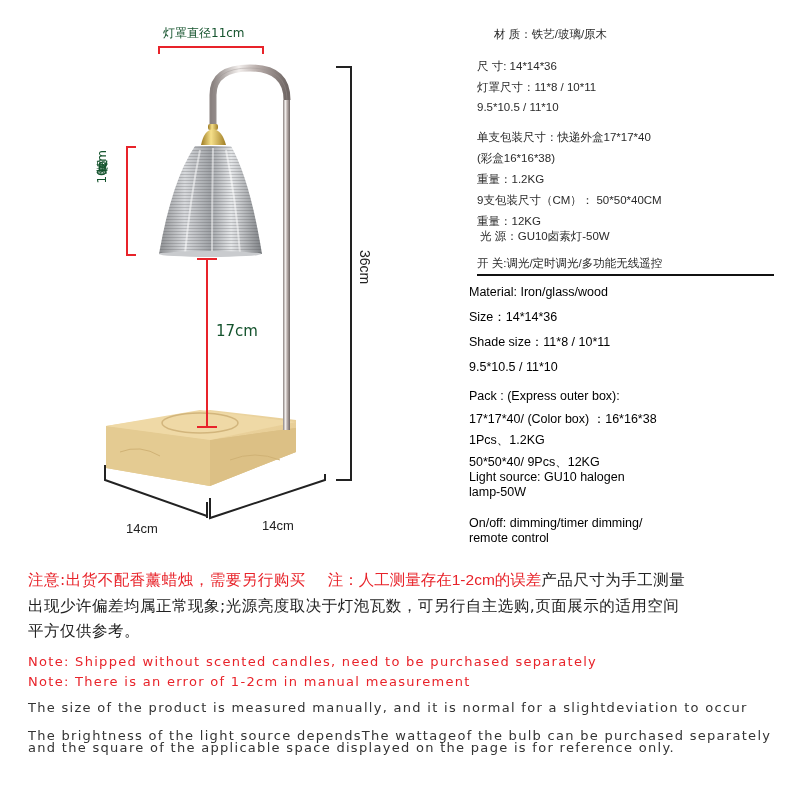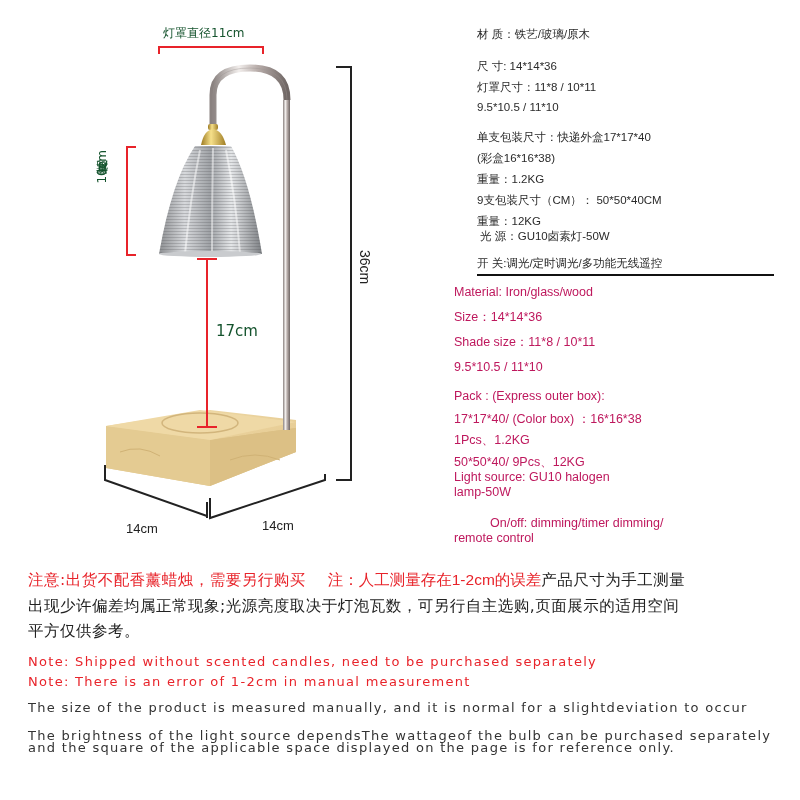--- a/index.html
+++ b/index.html
@@ -3,21 +3,21 @@
 <meta charset="utf-8">
 <style>
   html, body { margin:0; padding:0; background:#ffffff; }
   body { width:800px; height:800px; position:relative; overflow:hidden; font-family:"DejaVu Sans", sans-serif; color:#222; }
   .abs { position:absolute; }
   .lamp-area { position:absolute; left:0; top:0; width:470px; height:560px; }
   .red { color:#e8232a; }
   .dim-red-label { font-size:12px; color:#14532d; white-space:nowrap; }
   .dim-black-label { font-size:13px; color:#222; white-space:nowrap; font-family:"Liberation Sans", sans-serif; }
   .spec { position:absolute; left:477px; font-size:11.5px; color:#2a2a2a; white-space:nowrap; font-family:"Liberation Sans", sans-serif; }
-  .spec-en { position:absolute; left:454px; font-size:12.5px; color:#be185d; white-space:nowrap; font-family:"Liberation Sans", sans-serif; line-height:15px; }
+  .spec-en { position:absolute; left:469px; font-size:12.5px; color:#000000; white-space:nowrap; font-family:"Liberation Sans", sans-serif; line-height:15px; }
   .divider { position:absolute; left:477px; top:274px; width:297px; height:2px; background:#111; }
   .notice-cn { position:absolute; left:28px; font-size:15.5px; white-space:nowrap; letter-spacing:0.5px; color:#222; }
   .notice-en { position:absolute; left:28px; font-size:13px; white-space:nowrap; letter-spacing:1.3px; font-family:"DejaVu Sans", sans-serif; }
   .vtext { writing-mode:vertical-rl; }
 </style>
 </head>
 <body>
 
 <div class="lamp-area">
   <svg width="470" height="560" viewBox="0 0 470 560">
@@ -109,21 +109,21 @@
 
   <div class="abs dim-red-label" style="left:163px; top:25px;">灯罩直径11cm</div>
   <div class="abs dim-red-label vtext" style="left:94px; top:150px; transform:rotate(180deg);">灯罩高度10cm</div>
   <div class="abs dim-red-label" style="left:216px; top:322px; font-size:15px;">17cm</div>
   <div class="abs dim-black-label vtext" style="left:357px; top:250px; font-size:14px;">36cm</div>
   <div class="abs dim-black-label" style="left:126px; top:521px;">14cm</div>
   <div class="abs dim-black-label" style="left:262px; top:518px;">14cm</div>
 </div>
 
 <div>
-  <div class="spec" style="top:27px;">材 质：铁艺/玻璃/原木</div>
+  <div class="spec" style="top:27px;margin-left:17px;">材 质：铁艺/玻璃/原木</div>
   <div class="spec" style="top:59px;">尺 寸: 14*14*36</div>
   <div class="spec" style="top:80px;">灯罩尺寸：11*8 / 10*11</div>
   <div class="spec" style="top:101px;">9.5*10.5 / 11*10</div>
   <div class="spec" style="top:130px;">单支包装尺寸：快递外盒17*17*40</div>
   <div class="spec" style="top:151px;">(彩盒16*16*38)</div>
   <div class="spec" style="top:172px;">重量：1.2KG</div>
   <div class="spec" style="top:193px;">9支包装尺寸（CM）： 50*50*40CM</div>
   <div class="spec" style="top:214px;">重量：12KG</div>
   <div class="spec" style="top:229px; left:474px;margin-left:6px;">光 源：GU10卤素灯-50W</div>
   <div class="spec" style="top:256px;">开 关:调光/定时调光/多功能无线遥控</div>
@@ -135,21 +135,21 @@
   <div class="spec-en" style="top:285px;">Material: Iron/glass/wood</div>
   <div class="spec-en" style="top:310px;">Size：14*14*36</div>
   <div class="spec-en" style="top:335px;">Shade size：11*8 / 10*11</div>
   <div class="spec-en" style="top:360px;">9.5*10.5 / 11*10</div>
   <div class="spec-en" style="top:389px;">Pack : (Express outer box):</div>
   <div class="spec-en" style="top:412px;text-align:center;">17*17*40/ (Color box) ：16*16*38</div>
   <div class="spec-en" style="top:433px;">1Pcs、1.2KG</div>
   <div class="spec-en" style="top:455px;">50*50*40/ 9Pcs、12KG</div>
   <div class="spec-en" style="top:470px;">Light source: GU10 halogen</div>
   <div class="spec-en" style="top:485px;">lamp-50W</div>
-  <div class="spec-en" style="top:516px;margin-left:36px;">On/off: dimming/timer dimming/</div>
+  <div class="spec-en" style="top:516px;">On/off: dimming/timer dimming/</div>
   <div class="spec-en" style="top:531px;">remote control</div>
 </div>
 
 <div>
   <div class="notice-cn" style="top:570px;">
     <span class="red" style="font-weight:normal;">注意:出货不配香薰蜡烛，需要另行购买</span><span style="display:inline-block; width:22px;"></span><span class="red" style="font-family:'Liberation Sans',sans-serif; letter-spacing:0;">注：人工测量存在1-2cm的误差</span><span>产品尺寸为手工测量</span>
   </div>
   <div class="notice-cn" style="top:596px;">出现少许偏差均属正常现象;光源亮度取决于灯泡瓦数，可另行自主选购,页面展示的适用空间</div>
   <div class="notice-cn" style="top:621px;">平方仅供参考。</div>
 </div>

